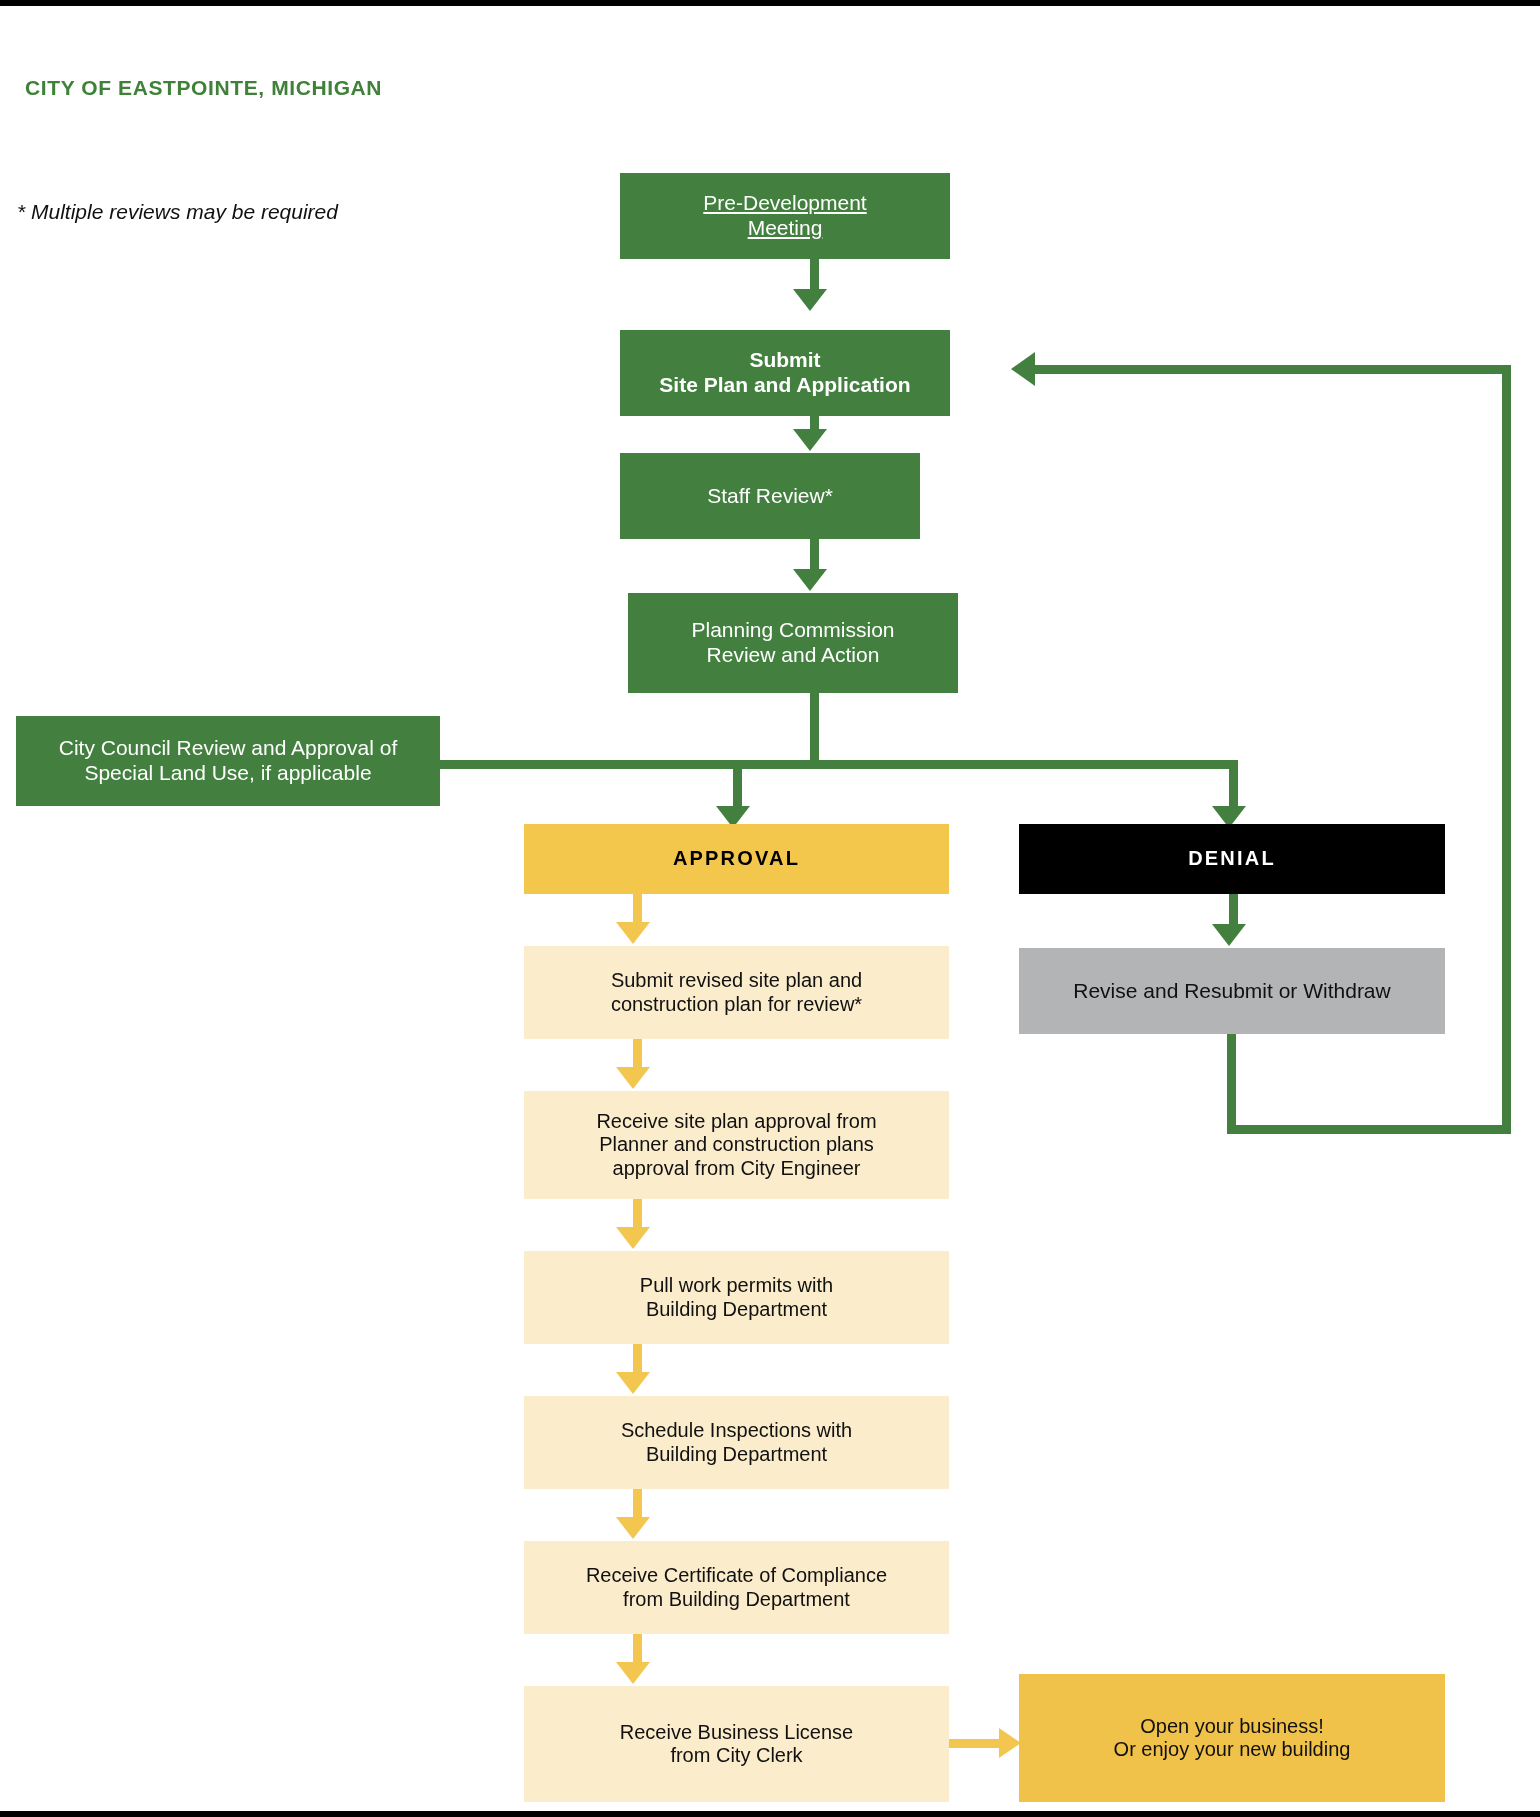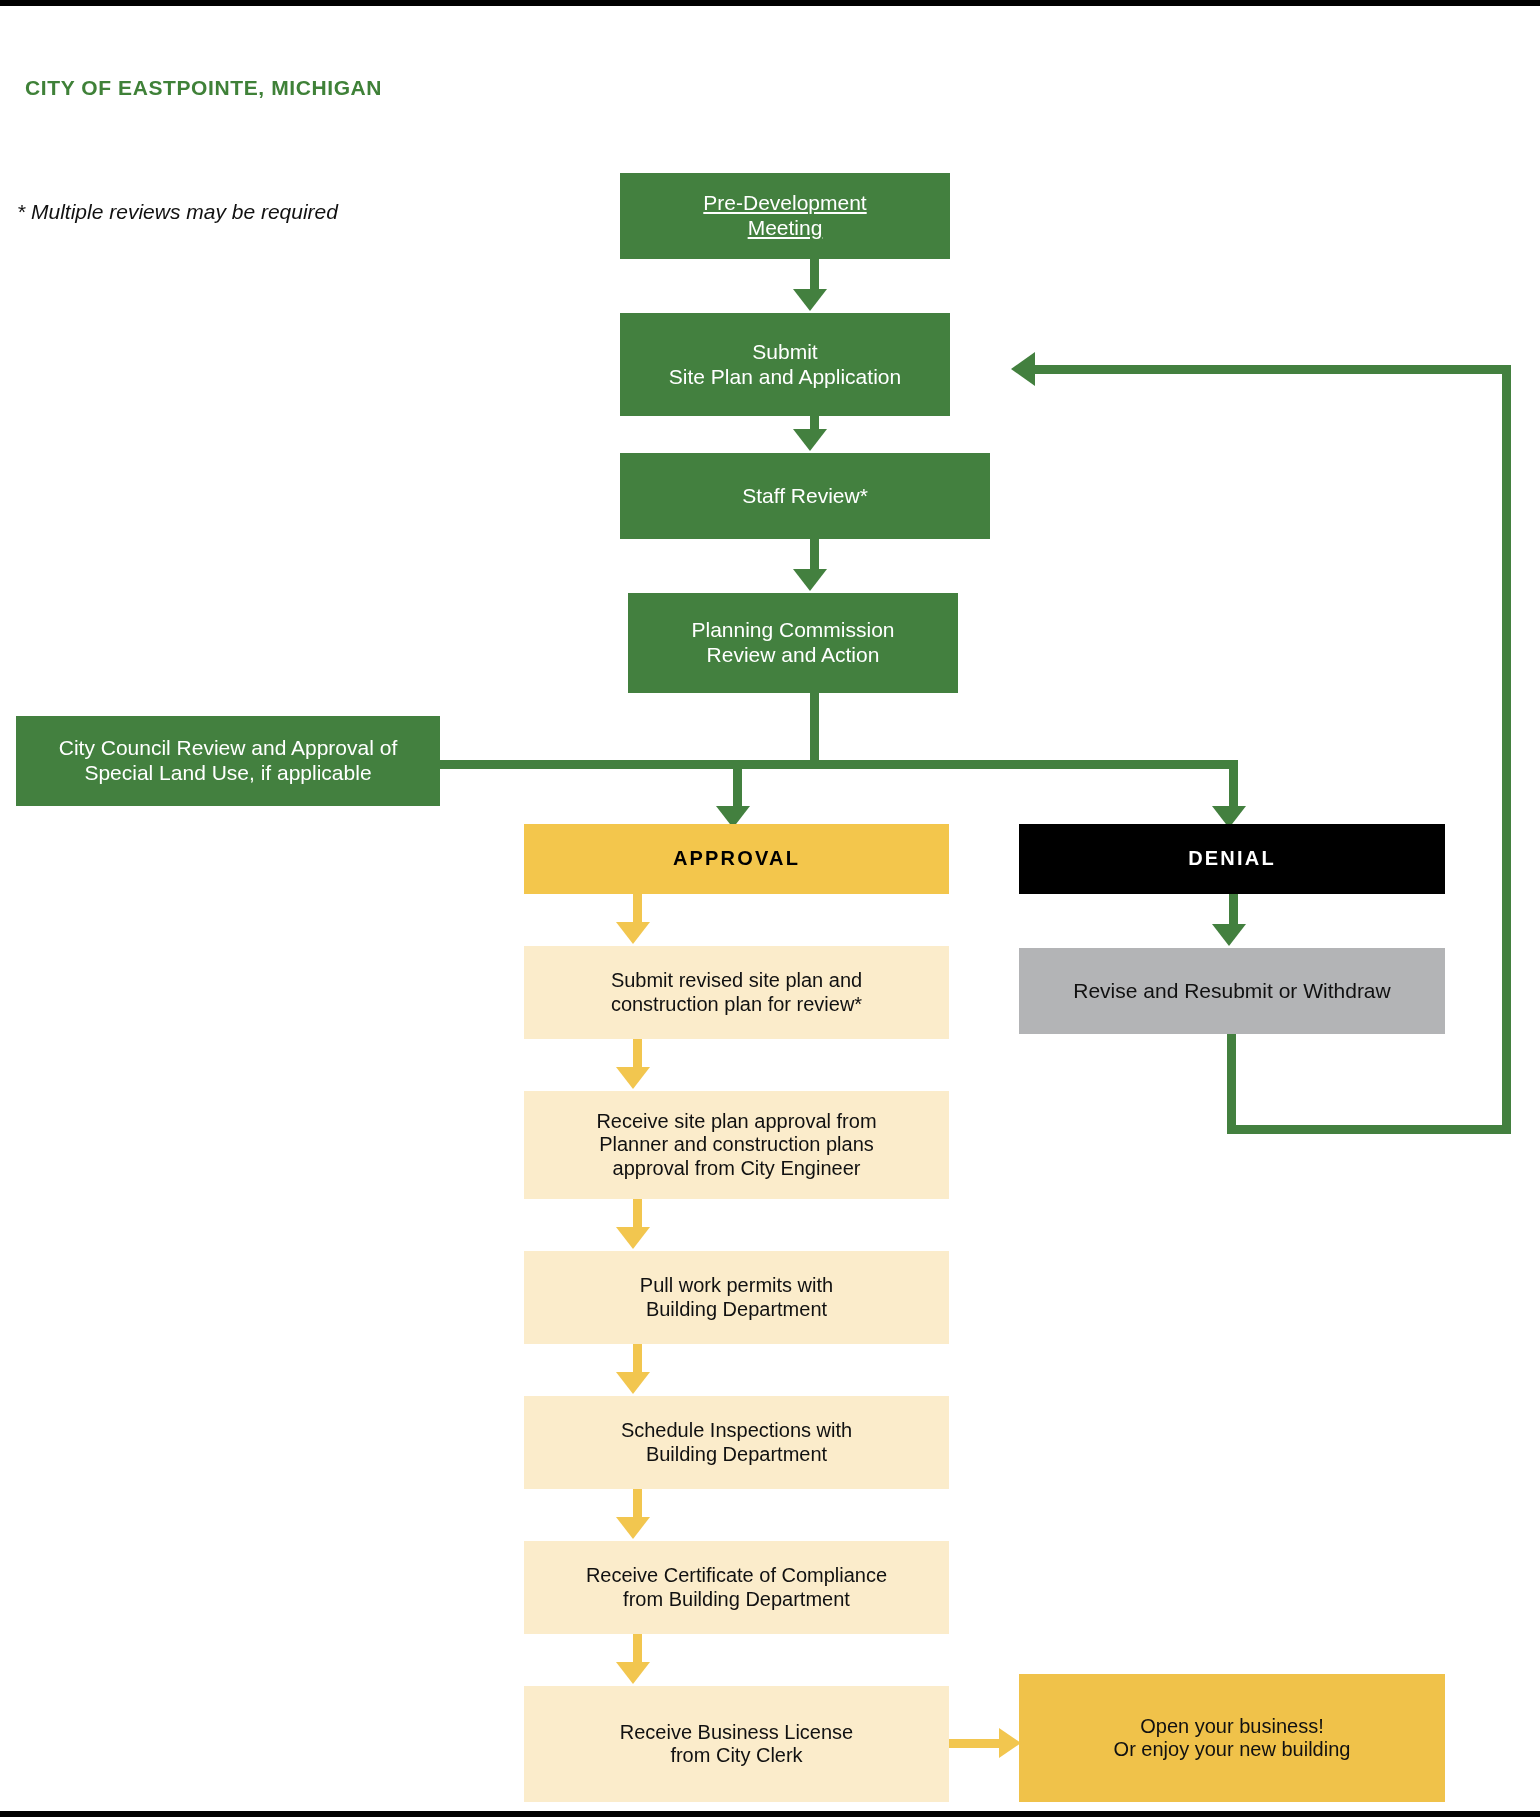--- a/index.html
+++ b/index.html
@@ -78,31 +78,31 @@
   <div class="node green" style="left:620px;top:167px;width:330px;height:86px;text-decoration:underline;">
     <div>
       <span>Pre-Development</span>
       <span>Meeting</span>
     </div>
   </div>
 
   <div class="conn vline-g" style="left:810px;top:253px;height:30px;"></div>
   <div class="arrow-down-g" style="left:793px;top:283px;"></div>
 
-  <div class="node green" style="left:620px;top:307px;width:330px;height:103px;">
+  <div class="node green" style="left:620px;top:324px;width:330px;height:86px;font-weight:bold;">
     <div>
       <span>Submit</span>
       <span>Site Plan and Application</span>
     </div>
   </div>
 
   <div class="conn vline-g" style="left:810px;top:393px;height:30px;"></div>
   <div class="arrow-down-g" style="left:793px;top:423px;"></div>
 
-  <div class="node green" style="left:620px;top:447px;width:370px;height:86px;">
+  <div class="node green" style="left:620px;top:447px;width:300px;height:86px;">
     <div>
       <span>Staff Review*</span>
     </div>
   </div>
 
   <div class="conn vline-g" style="left:810px;top:533px;height:30px;"></div>
   <div class="arrow-down-g" style="left:793px;top:563px;"></div>
 
   <div class="node green" style="left:620px;top:587px;width:330px;height:100px;margin-left:8px;">
     <div>

